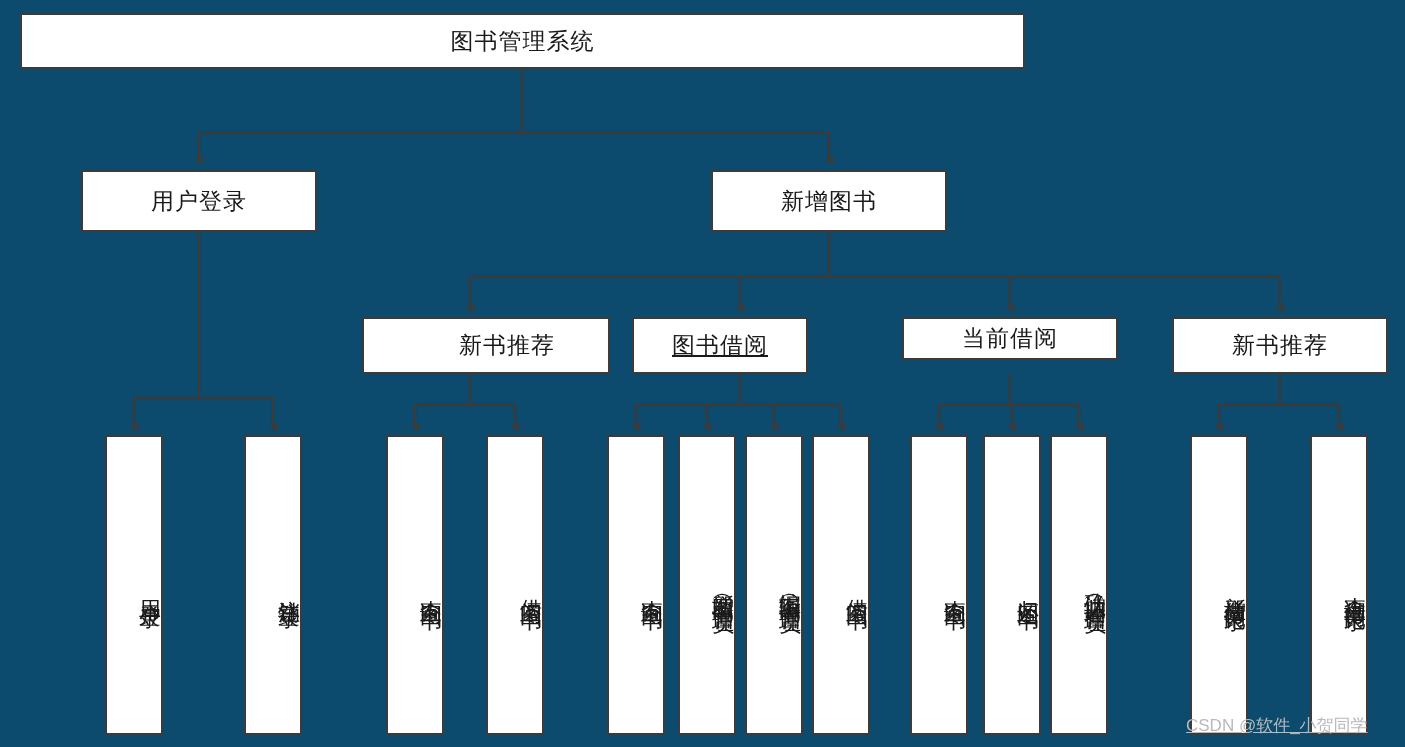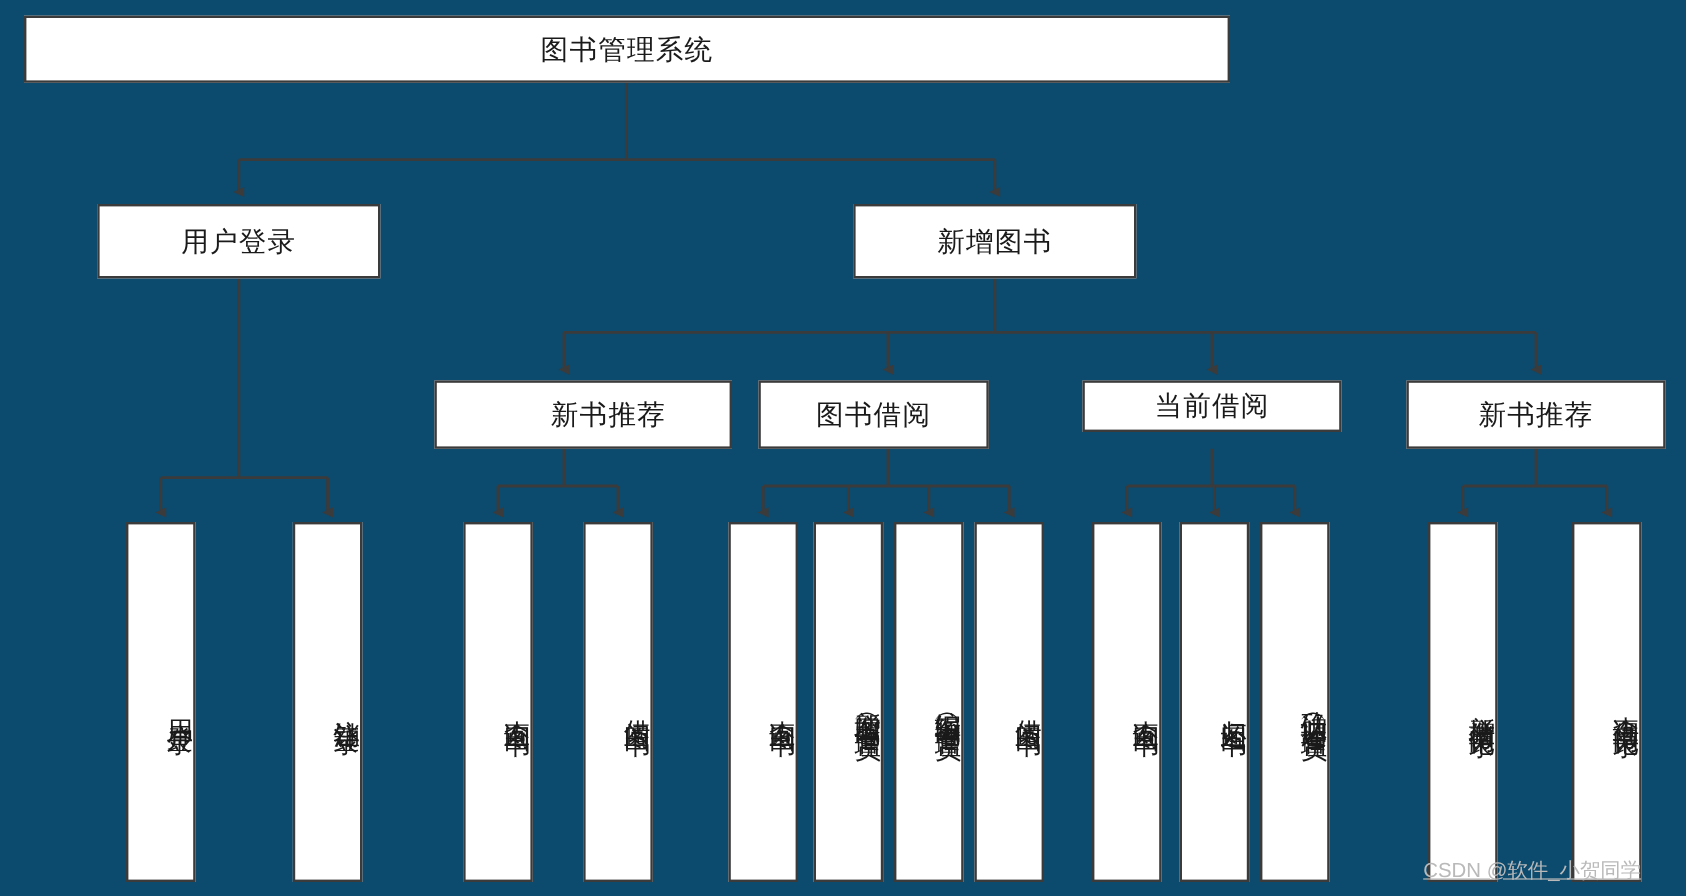--- a/index.html
+++ b/index.html
@@ -133,21 +133,21 @@
   <div class="node h" style="left:81px;top:170px;width:236px;height:62px;">
     <span>用户登录</span>
   </div>
   <div class="node h" style="left:711px;top:170px;width:236px;height:62px;">
     <span>新增图书</span>
   </div>
 
   <div class="node h" style="left:362px;top:317px;width:248px;height:57px;padding-left:42px;">
     <span>新书推荐</span>
   </div>
-  <div class="node h" style="left:632px;top:317px;width:192px;height:57px;">
+  <div class="node h" style="left:632px;top:317px;width:176px;height:57px;text-decoration:underline;">
     <span>图书借阅</span>
   </div>
   <div class="node h" style="left:902px;top:317px;width:216px;height:43px;">
     <span>当前借阅</span>
   </div>
   <div class="node h" style="left:1172px;top:317px;width:216px;height:57px;">
     <span>新书推荐</span>
   </div>
 
   <div class="node v" style="left:105px;top:435px;width:58px;height:300px;">

